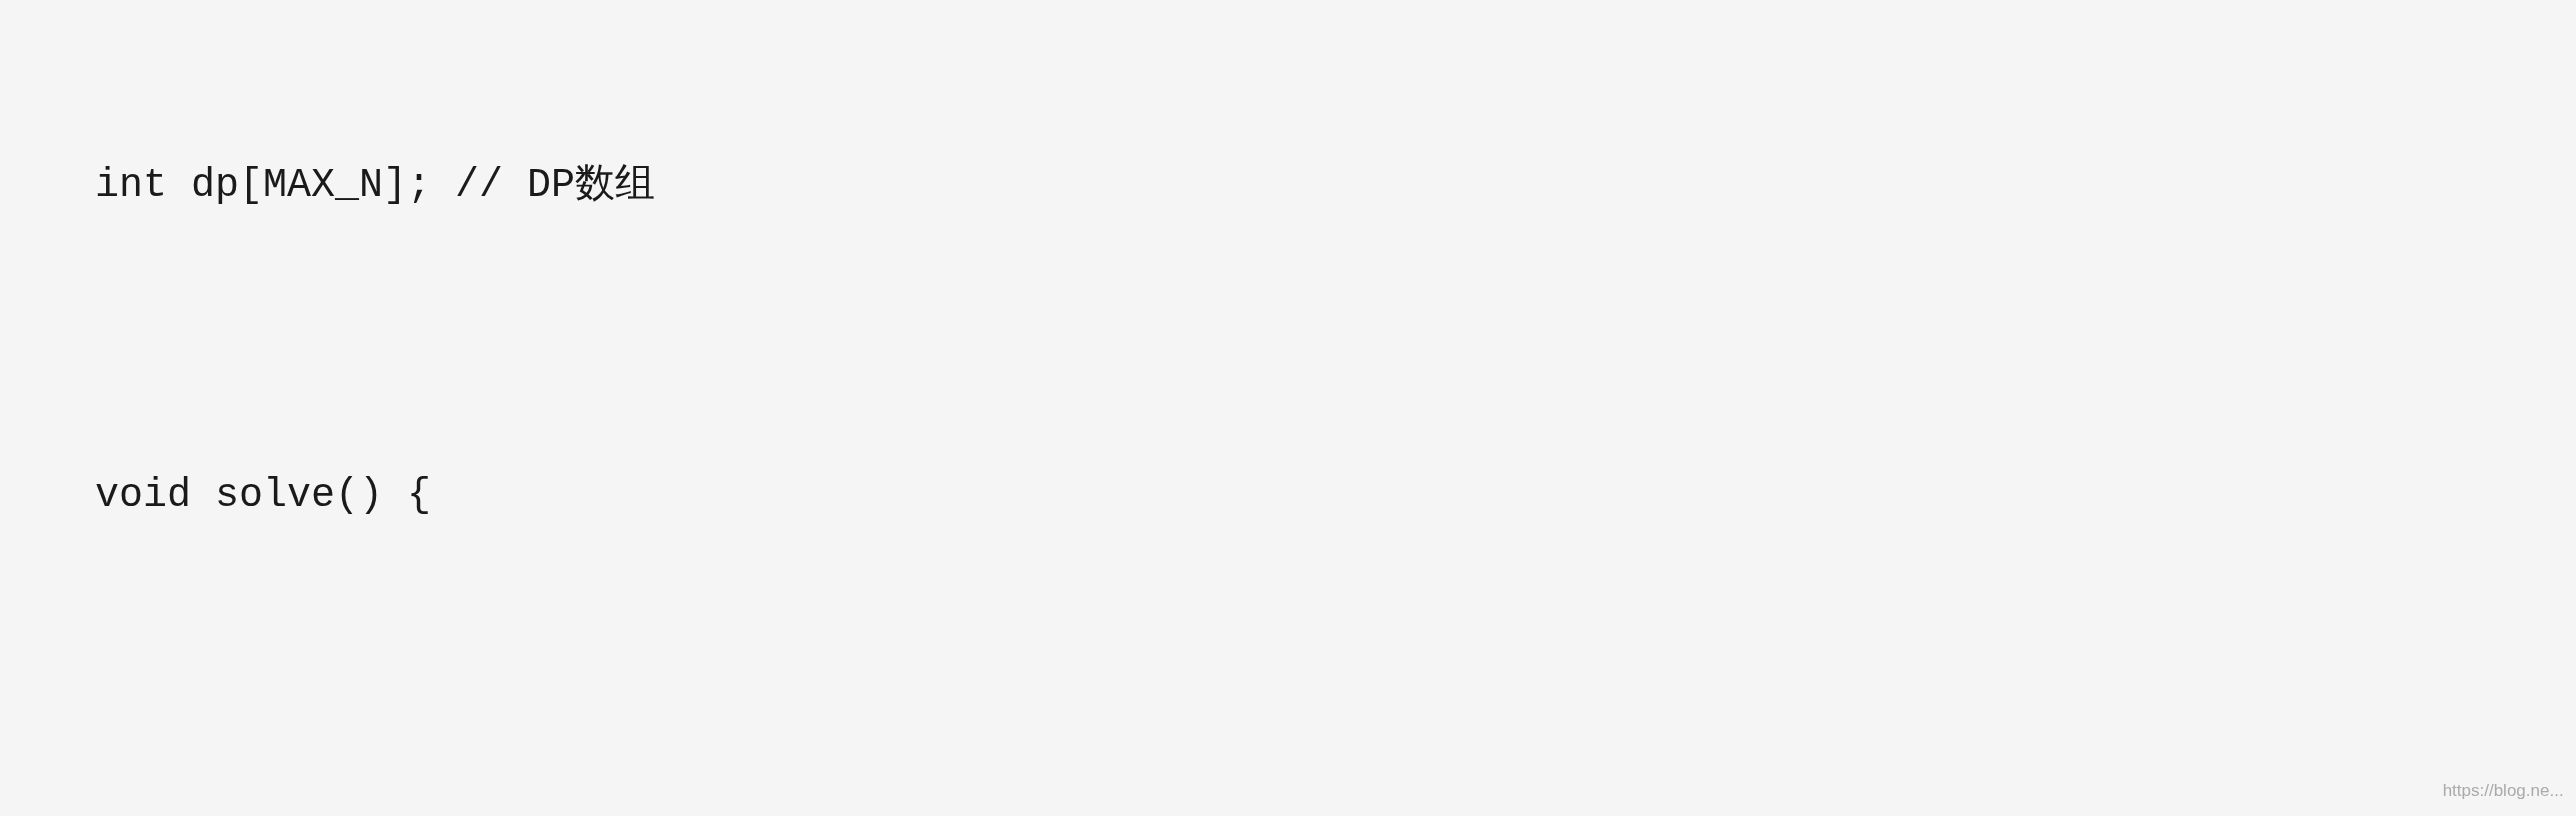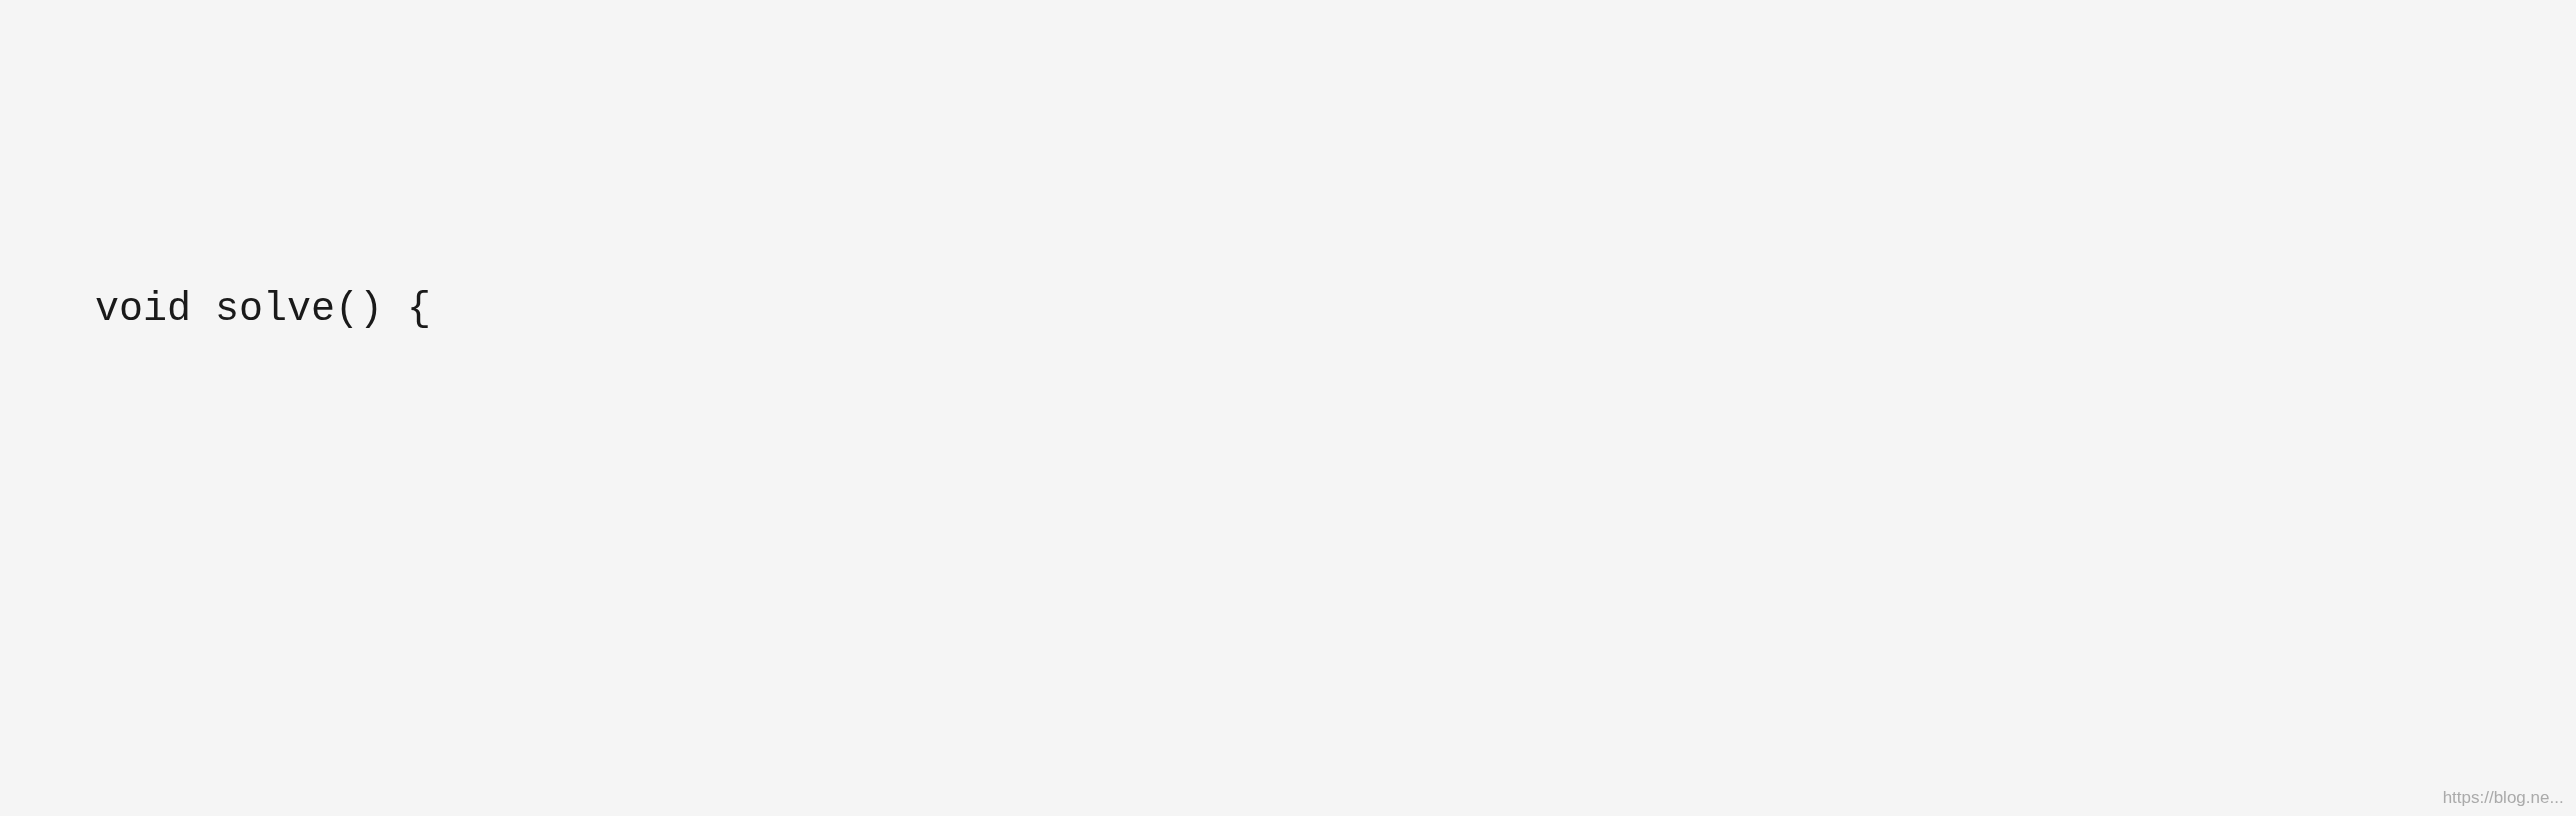--- a/index.html
+++ b/index.html
@@ -30,31 +30,32 @@
       white-space: pre;
       position: relative;
     }
 
     .code-block {
       display: block;
     }
 
     .url-hint {
       position: absolute;
-      bottom: 5px;
+      bottom: 12px;
       right: 12.4px;
       font-size: 17px;
       color: #aaaaaa;
       font-family: Arial, sans-serif;
     }
   </style>
 </head>
 <body>
 
 <div class="code-container">
+  <span class="code-block">  int dp[MAX_N]; // DP数组</span>
   <span class="code-block"></span>
   <span class="code-block">  void solve() {</span>
   
   
   
   
   
   <span class="url-hint">https://blog.ne...</span>
 </div>
 

